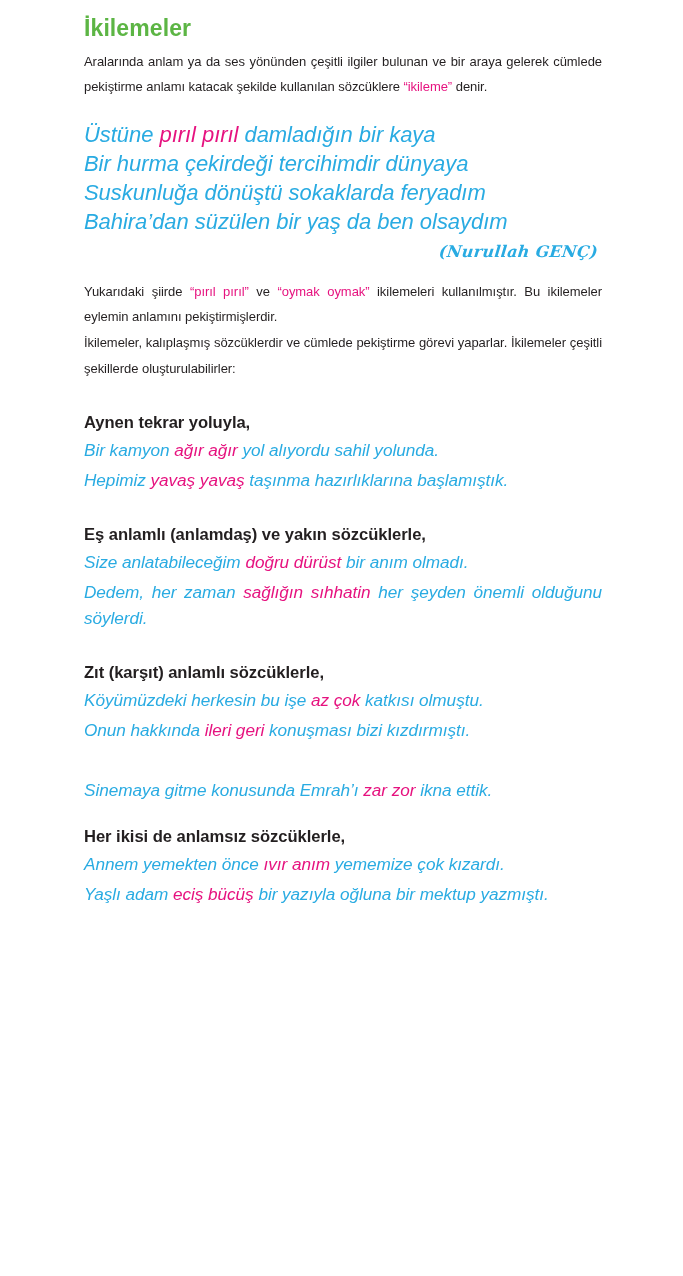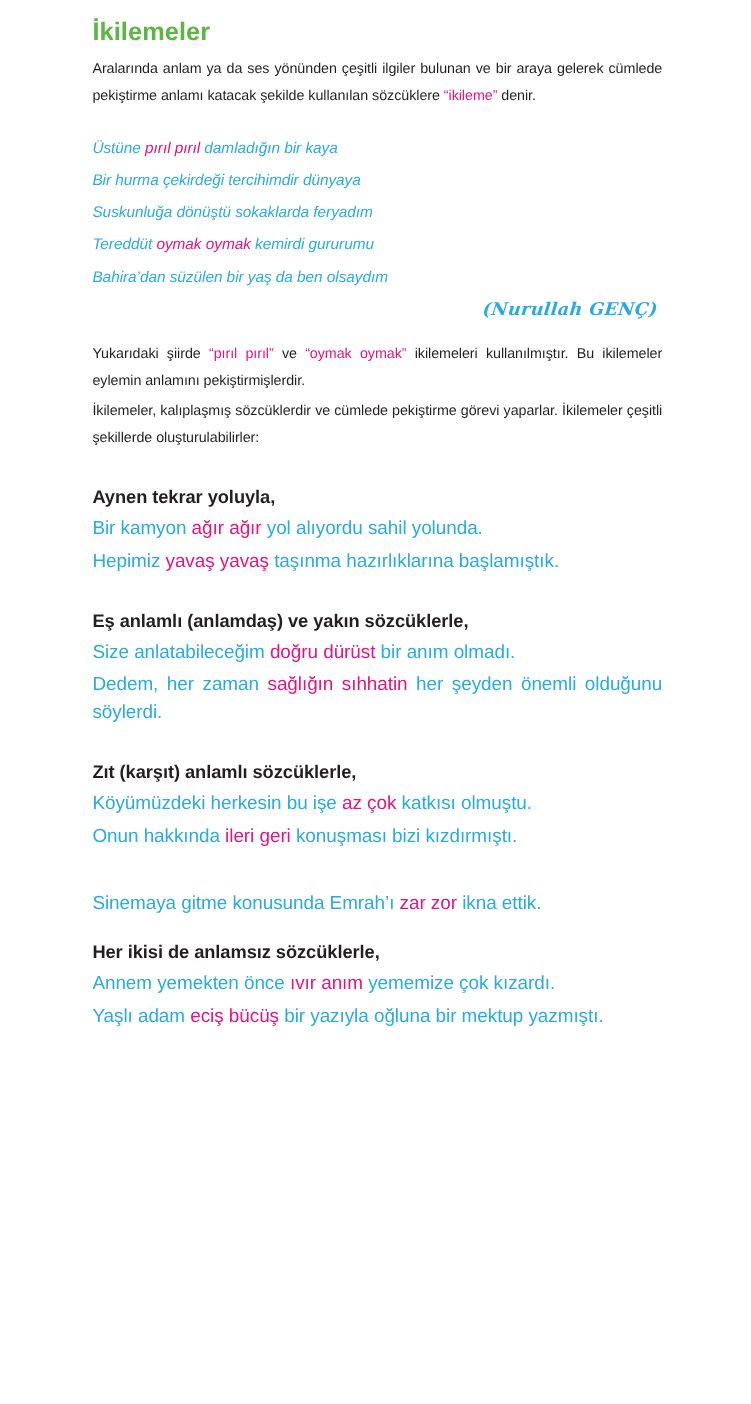--- a/index.html
+++ b/index.html
@@ -55,21 +55,21 @@
   .pink { color: #e6127f; }
 
   
   .poem {
     margin-top: 20px;
     margin-bottom: 0;
   }
   .poem-line {
     color: #29abe2;
     font-style: italic;
-    font-size: 14px;
+    font-size: 22px;
     line-height: 29.2px;
     white-space: nowrap;
     letter-spacing: -0.05px;
   }
   .poem-line .pink { color: #e6127f; }
 
   .attribution {
     color: #29abe2;
     font-family: "DejaVu Serif", serif;
     font-style: italic;
@@ -91,20 +91,21 @@
   .section-head {
     color: #231f20;
     font-size: 16.6px;
     font-weight: bold;
     line-height: 22px;
     letter-spacing: -0.05px;
     margin: 0;
   }
   .example {
     color: #29abe2;
+    font-style: italic;
     font-size: 17.2px;
     line-height: 25.6px;
     text-align: justify;
     letter-spacing: -0.05px;
     margin: 4px 0 0 0;
   }
   .example.nojust { text-align: left; }
   .example .pink { color: #e6127f; }
 
   .gap-lg { height: 31px; }
@@ -117,21 +118,20 @@
   <div class="content">
 
     <div class="doc-title">İkilemeler</div>
 
     <p class="body-par"><span>Aralarında anlam ya da ses yönünden çeşitli ilgiler bulunan ve bir araya gelerek cümlede pekiştirme anlamı katacak şekilde kullanılan sözcüklere </span><span class="pink">“ikileme”</span><span> denir.</span></p>
 
     <div class="poem">
       <div class="poem-line"><span>Üstüne </span><span class="pink">pırıl pırıl</span><span> damladığın bir kaya</span></div>
       <div class="poem-line"><span>Bir hurma çekirdeği tercihimdir dünyaya</span><span class="pink"></span><span></span></div>
       <div class="poem-line"><span>Suskunluğa dönüştü sokaklarda feryadım</span><span class="pink"></span><span></span></div>
-      <div class="poem-line"><span>Tereddüt </span><span class="pink">oymak oymak</span><span> kemirdi gururumu</span></div>
       <div class="poem-line"><span>Bahira’dan süzülen bir yaş da ben olsaydım</span><span class="pink"></span><span></span></div>
       <div class="attribution">(Nurullah GENÇ)</div>
     </div>
 
     <div class="after-poem">
       <p class="body-par"><span>Yukarıdaki şiirde </span><span class="pink">“pırıl pırıl”</span><span> ve </span><span class="pink">“oymak oymak”</span><span> ikilemeleri kullanılmıştır. Bu ikilemeler eylemin anlamını pekiştirmişlerdir.</span></p>
       <p class="body-par">İkilemeler, kalıplaşmış sözcüklerdir ve cümlede pekiştirme görevi yaparlar. İkilemeler çeşitli şekillerde oluşturulabilirler:</p>
     </div>
 
     <div class="gap-lg"></div>

